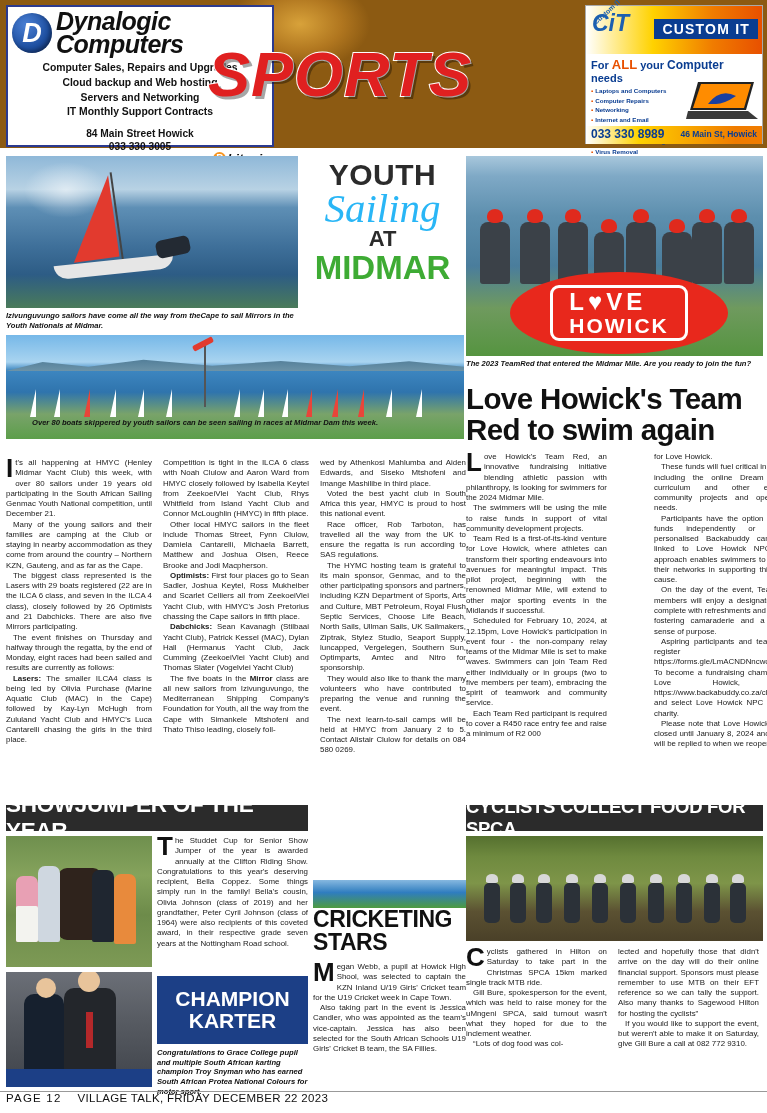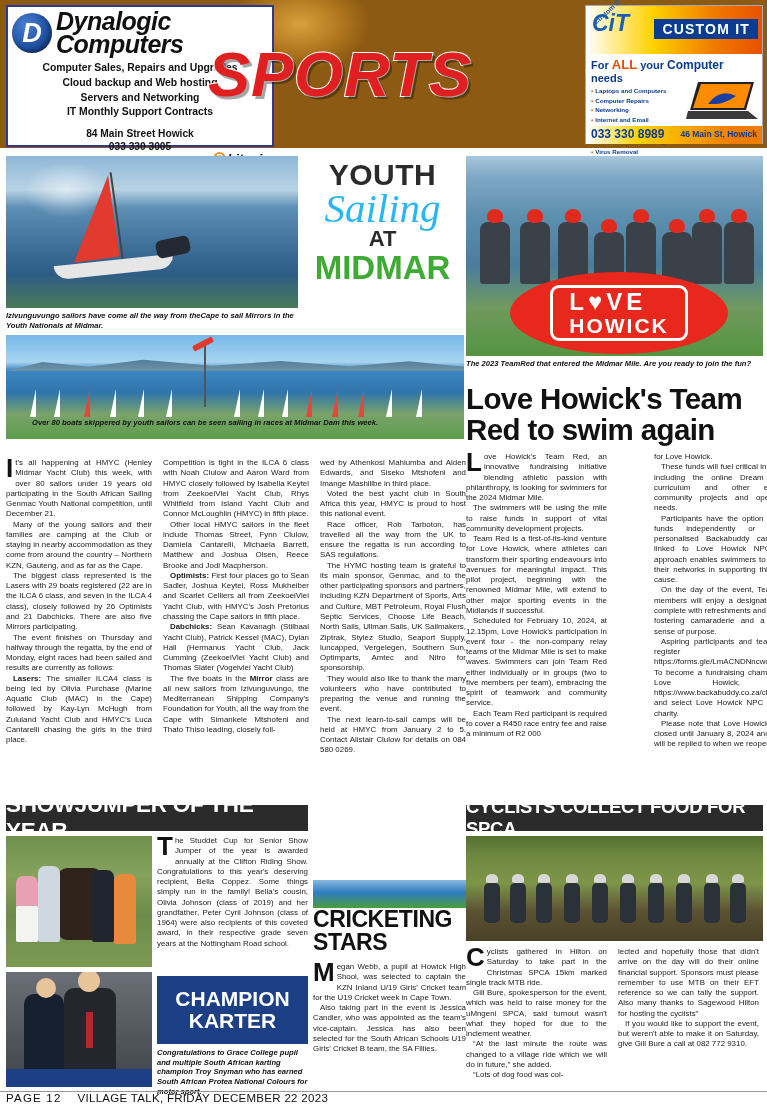--- a/index.html
+++ b/index.html
@@ -421,21 +421,20 @@
       <div class="cy-r" style="left:154px"></div>
     <div class="cy-r" style="left:182px"></div>
       <div class="cy-r" style="left:210px"></div>
     <div class="cy-r" style="left:238px"></div>
       <div class="cy-r" style="left:264px"></div>
   </div>
   <div class="cy-text">
     <div class="cy-col c1 col-text">
       <p class="noind dropcap-para"><span class="dropcap">C</span><span>yclists gathered in Hilton on Saturday to take part in the Christmas SPCA 15km marked single track MTB ride.</span></p>
       <p>Gill Bure, spokesperson for the event, which was held to raise money for the uMngeni SPCA, said turnout wasn't what they hoped for due to the inclement weather.</p>
-      <p>“At the last minute the route was changed to a village ride which we will do in future,” she added.</p>
       <p>“Lots of dog food was col-</p>
     </div>
     <div class="cy-col c2 col-text">
       <p class="noind">lected and hopefully those that didn't arrive on the day will do their online financial support. Sponsors must please remember to use MTB on their EFT reference so we can tally the support. Also many thanks to Sagewood Hilton for hosting the cyclists”</p>
       <p>If you would like to support the event, but weren't able to make it on Saturday, give Gill Bure a call at 082 772 9310.</p>
     </div>
   </div>
 
   <div class="footer">
     <span class="pg">PAGE  12</span>

